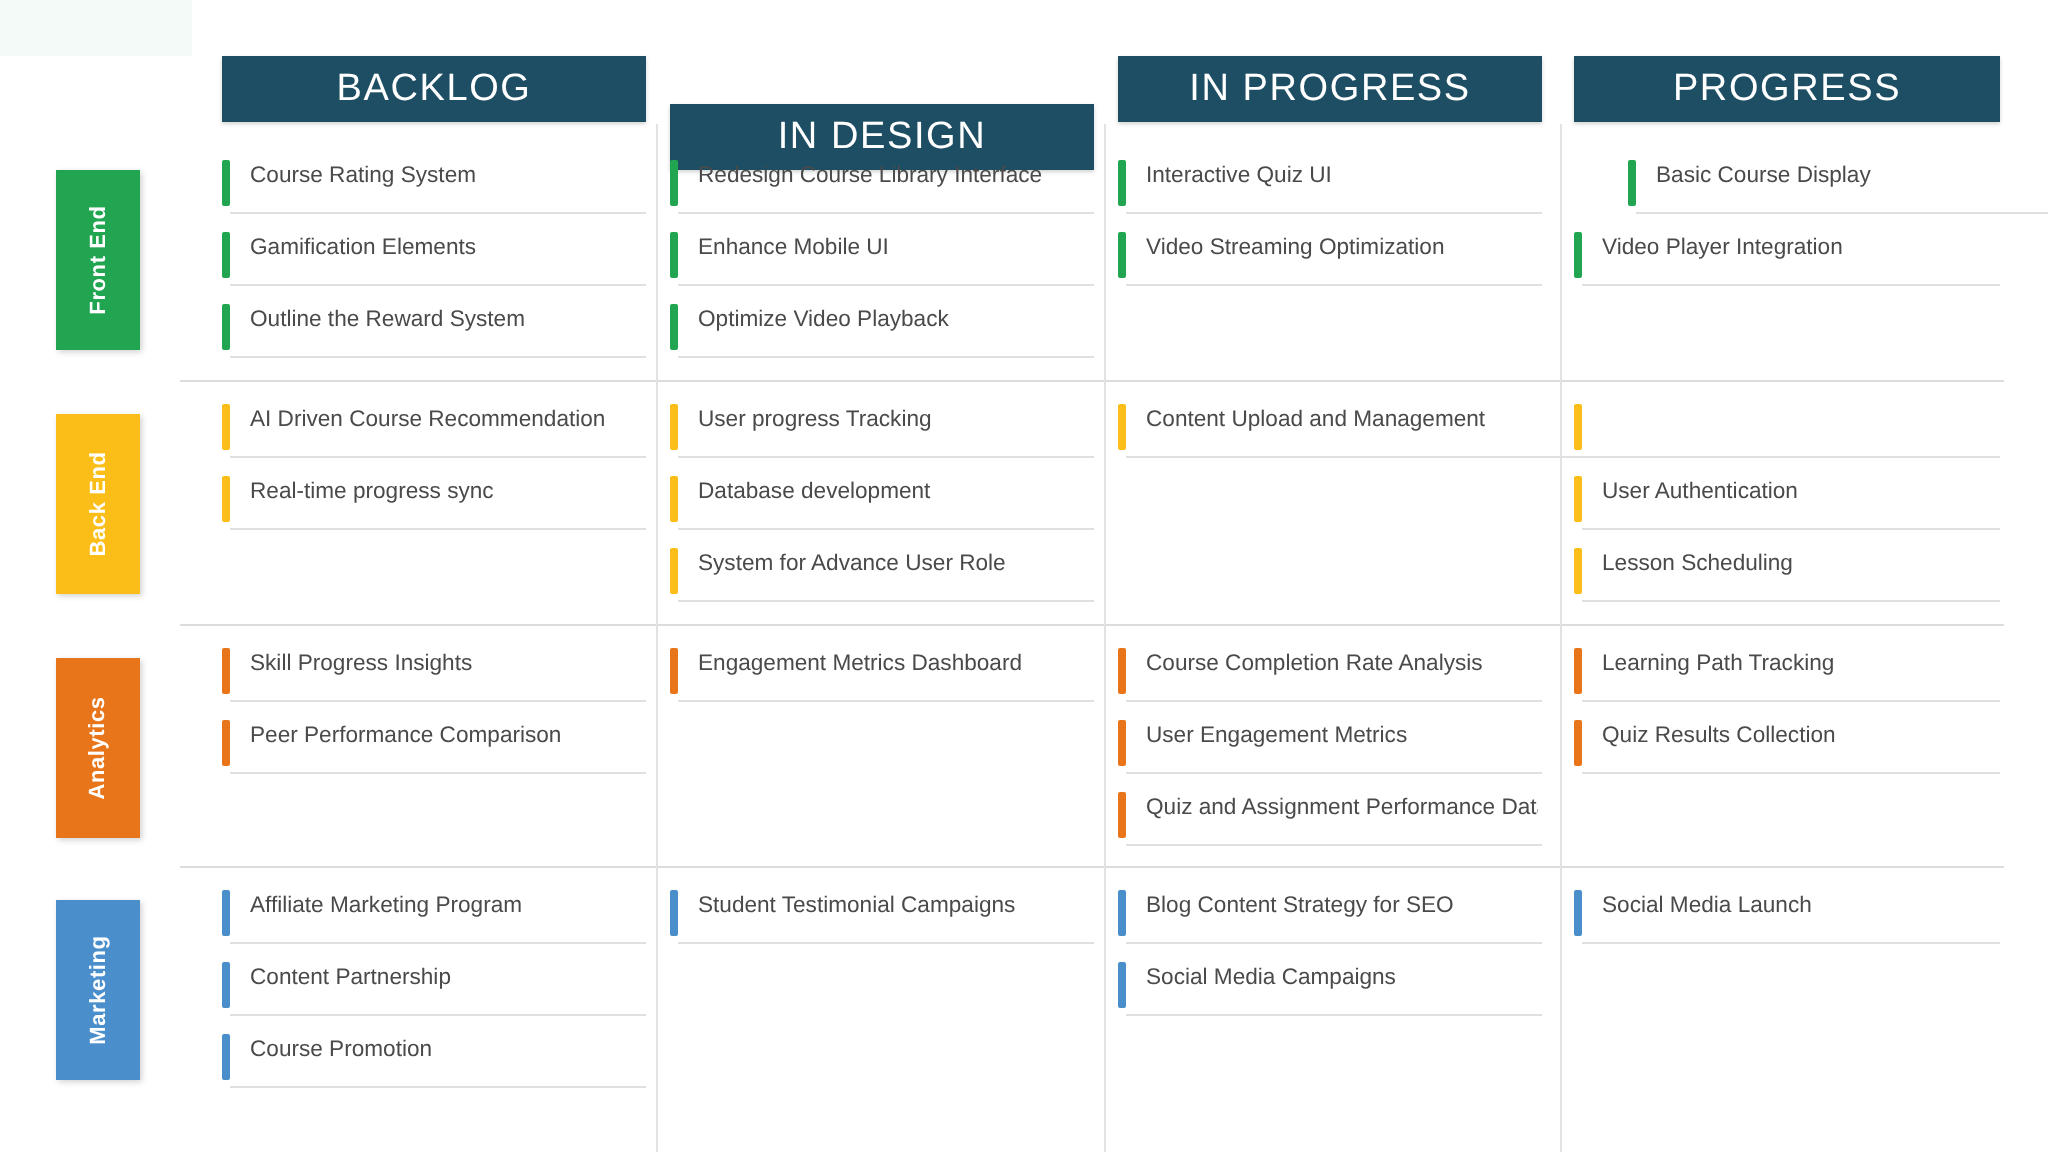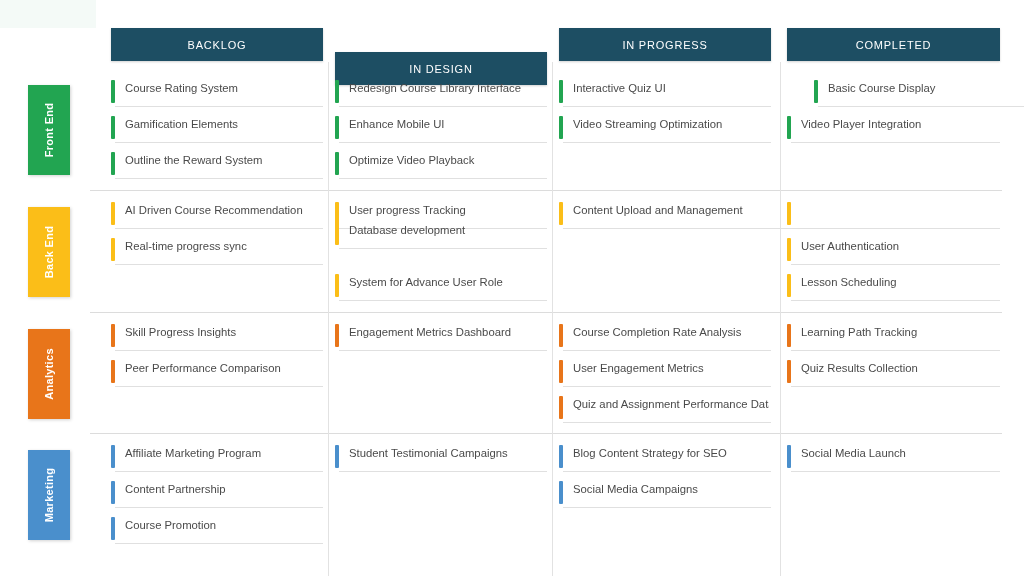--- a/index.html
+++ b/index.html
@@ -29,21 +29,21 @@
     background: #f4faf7;
   }
 
   
   .col-header {
     position: absolute;
     top: 28px;
     height: 33px;
     background: #1d4e63;
     color: #ffffff;
-    font-size: 11px;
+    font-size: 19px;
     letter-spacing: 0.8px;
     display: flex;
     align-items: center;
     justify-content: center;
     box-shadow: 0 1px 2px rgba(0,0,0,0.18);
   }
 
   
   .row-tab {
     position: absolute;
@@ -122,21 +122,21 @@
       <div class="col-header" style="left: 111px; width: 212px; background: rgb(29, 78, 99);">
         <span>BACKLOG</span>
       </div>
       <div class="col-header" style="left: 335px; width: 212px; background: rgb(29, 78, 99); margin-top: 24px;">
         <span>IN DESIGN</span>
       </div>
       <div class="col-header" style="left: 559px; width: 212px; background: rgb(29, 78, 99);">
         <span>IN PROGRESS</span>
       </div>
       <div class="col-header" style="left: 787px; width: 213px; background: rgb(29, 78, 99);">
-        <span>COMPLETED</span>
+        <span>PROGRESS</span>
       </div>
     </div>
 
   <div id="rowtabs">
       <div class="row-tab" style="top: 85px; height: 90px; background: rgb(34, 165, 81);">
         <span>Front End</span>
       </div>
       <div class="row-tab" style="top: 207px; height: 90px; background: rgb(251, 190, 24);">
         <span>Back End</span>
       </div>
@@ -216,21 +216,21 @@
       <div class="card" style="left: 111px; width: 212px; top: 236px;">
         <div class="bar" style="background: rgb(251, 190, 24);"></div>
         <div class="rule"></div>
         <div class="label">Real-time progress sync</div>
       </div>
       <div class="card" style="left: 335px; width: 212px; top: 200px;">
         <div class="bar" style="background: rgb(251, 190, 24);"></div>
         <div class="rule"></div>
         <div class="label">User progress Tracking</div>
       </div>
-      <div class="card" style="left: 335px; width: 212px; top: 220px;">
+      <div class="card" style="left: 335px; width: 212px; top: 236px;">
         <div class="bar" style="background: rgb(251, 190, 24);"></div>
         <div class="rule"></div>
         <div class="label">Database development</div>
       </div>
       <div class="card" style="left: 335px; width: 212px; top: 272px;">
         <div class="bar" style="background: rgb(251, 190, 24);"></div>
         <div class="rule"></div>
         <div class="label">System for Advance User Role</div>
       </div>
       <div class="card" style="left: 559px; width: 212px; top: 200px; padding-left: 32px;">

